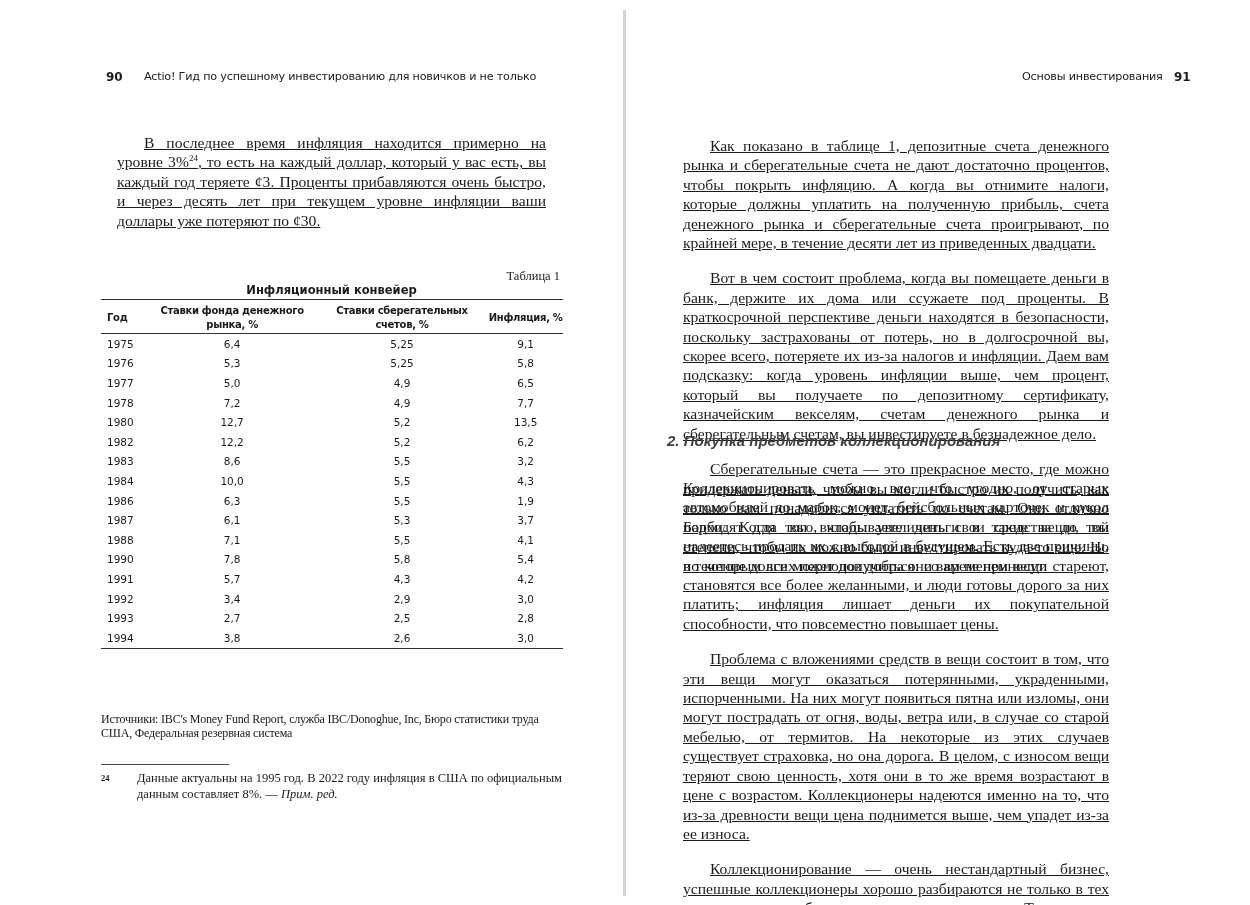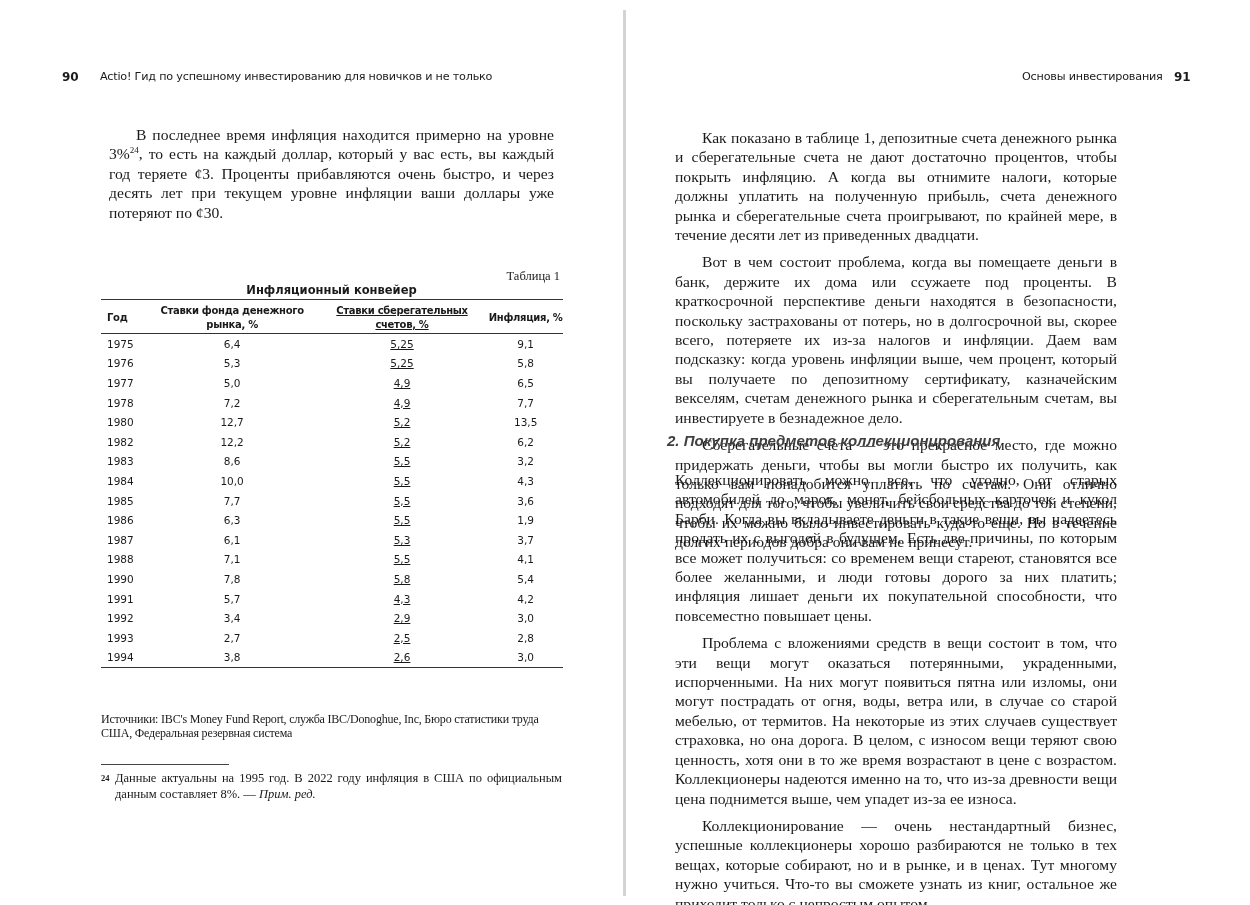--- a/index.html
+++ b/index.html
@@ -5,38 +5,38 @@
     html, body { margin: 0; padding: 0; }
     body {
       width: 1250px; height: 905px; background: #ffffff; position: relative; overflow: hidden;
       color: #1a1a1a;
     }
     .spread { position: absolute; left: 0; top: 0; width: 1250px; height: 905px; }
     .divider {
       position: absolute; left: 623px; top: 10px; width: 3px; height: 886px; background: #d4d4d4;
     }
     .page { position: absolute; top: 0; height: 905px; }
-    .page.left { left: 0; width: 712px; }
+    .page.left { left: 0; width: 712px; padding-left: 44px; }
     .page.right { left: 627px; width: 623px; }
 
     .runhead {
       position: absolute; top: 70px; font-family: "DejaVu Sans", sans-serif; font-size: 11.2px;
       color: #1a1a1a; white-space: nowrap; letter-spacing: -0.2px;
     }
     .runhead .num { font-weight: bold; font-size: 12px; }
     .left .runhead .num { position: absolute; left: 62px; }
     .left .runhead .title { position: absolute; left: 100px; }
     .right .runhead .title { position: absolute; left: 395px; }
     .right .runhead .num { position: absolute; left: 547px; }
 
     .body-text {
       font-family: "Liberation Serif", "DejaVu Serif", serif; font-size: 15.6px; line-height: 19.4px;
       text-align: justify; color: #1a1a1a;
     }
-    .body-text p { margin: 8px; text-indent: 27px; }
+    .body-text p { margin: 16px; text-indent: 27px; text-decoration: underline; }
     .body-text p.noindent { text-indent: 0; }
     .left .body-text { position: absolute; left: 101px; top: 117px; width: 461px; }
     .right .body-text.sec1 { position: absolute; left: 40px; top: 120px; width: 458px; }
     .right .body-text.sec2 { position: absolute; left: 40px; top: 462px; width: 458px; }
     sup { font-size: 9px; line-height: 0; vertical-align: 6px; }
 
     .section-heading {
       position: absolute; left: 40px; top: 432px; font-family: Liberation Sans, sans-serif;
       font-weight: bold; font-style: italic; font-size: 15px; color: #404040; white-space: nowrap;
     }
@@ -56,36 +56,36 @@
     }
     table.data thead th {
       font-weight: bold; font-size: 10px; line-height: 13.5px; padding: 4px 0 2px 0;
       border-top: 1.5px solid #333; border-bottom: 1.5px solid #333; letter-spacing: -0.3px;
     }
     table.data tbody td { height: 19.6px; padding: 0; text-align: center; }
     table.data tbody tr:last-child td { border-bottom: 1.5px solid #333; }
     table.data .c-year { width: 42px; text-align: left; padding-left: 6px; }
     table.data th.c-year { text-align: left; padding-left: 6px; }
     table.data .c-mm { width: 170px; }
-    table.data .c-sav { width: 175px; text-decoration: underline; }
+    table.data .c-sav { width: 175px; }
     table.data .c-inf { width: 75px; }
     .table-source {
       position: absolute; left: 101px; top: 713px; width: 462px;
       font-family: "Liberation Serif", serif; font-size: 12px; line-height: 13.5px; letter-spacing: -0.2px;
     }
 
     .footnote-rule {
       position: absolute; left: 101px; top: 764px; width: 128px; height: 1px; background: #444;
     }
     .footnote {
       position: absolute; left: 101px; top: 770px; width: 461px;
       font-family: "Liberation Serif", serif; font-size: 12.5px; line-height: 16px; text-align: justify;
     }
     .footnote .fn-num { position: absolute; left: 0; top: 0; font-size: 8.5px; font-weight: bold; }
-    .footnote .fn-text { margin-left: 14px; display: block; }
+    .footnote .fn-text { margin-left: 36px; display: block; }
     .footnote .ed { font-style: italic; }
   </style>
 </head>
 <body>
 
 <div class="spread">
 
   <div class="page left">
     <div class="runhead">
       <span class="num">90</span>
@@ -151,26 +151,20 @@
             <td class="c-sav">5,5</td>
             <td class="c-inf">3,2</td>
           </tr>
           <tr>
             <td class="c-year">1984</td>
             <td class="c-mm">10,0</td>
             <td class="c-sav">5,5</td>
             <td class="c-inf">4,3</td>
           </tr>
           <tr>
-            <td class="c-year">1985</td>
-            <td class="c-mm">7,7</td>
-            <td class="c-sav">5,5</td>
-            <td class="c-inf">3,6</td>
-          </tr>
-          <tr>
             <td class="c-year">1986</td>
             <td class="c-mm">6,3</td>
             <td class="c-sav">5,5</td>
             <td class="c-inf">1,9</td>
           </tr>
           <tr>
             <td class="c-year">1987</td>
             <td class="c-mm">6,1</td>
             <td class="c-sav">5,3</td>
             <td class="c-inf">3,7</td>

